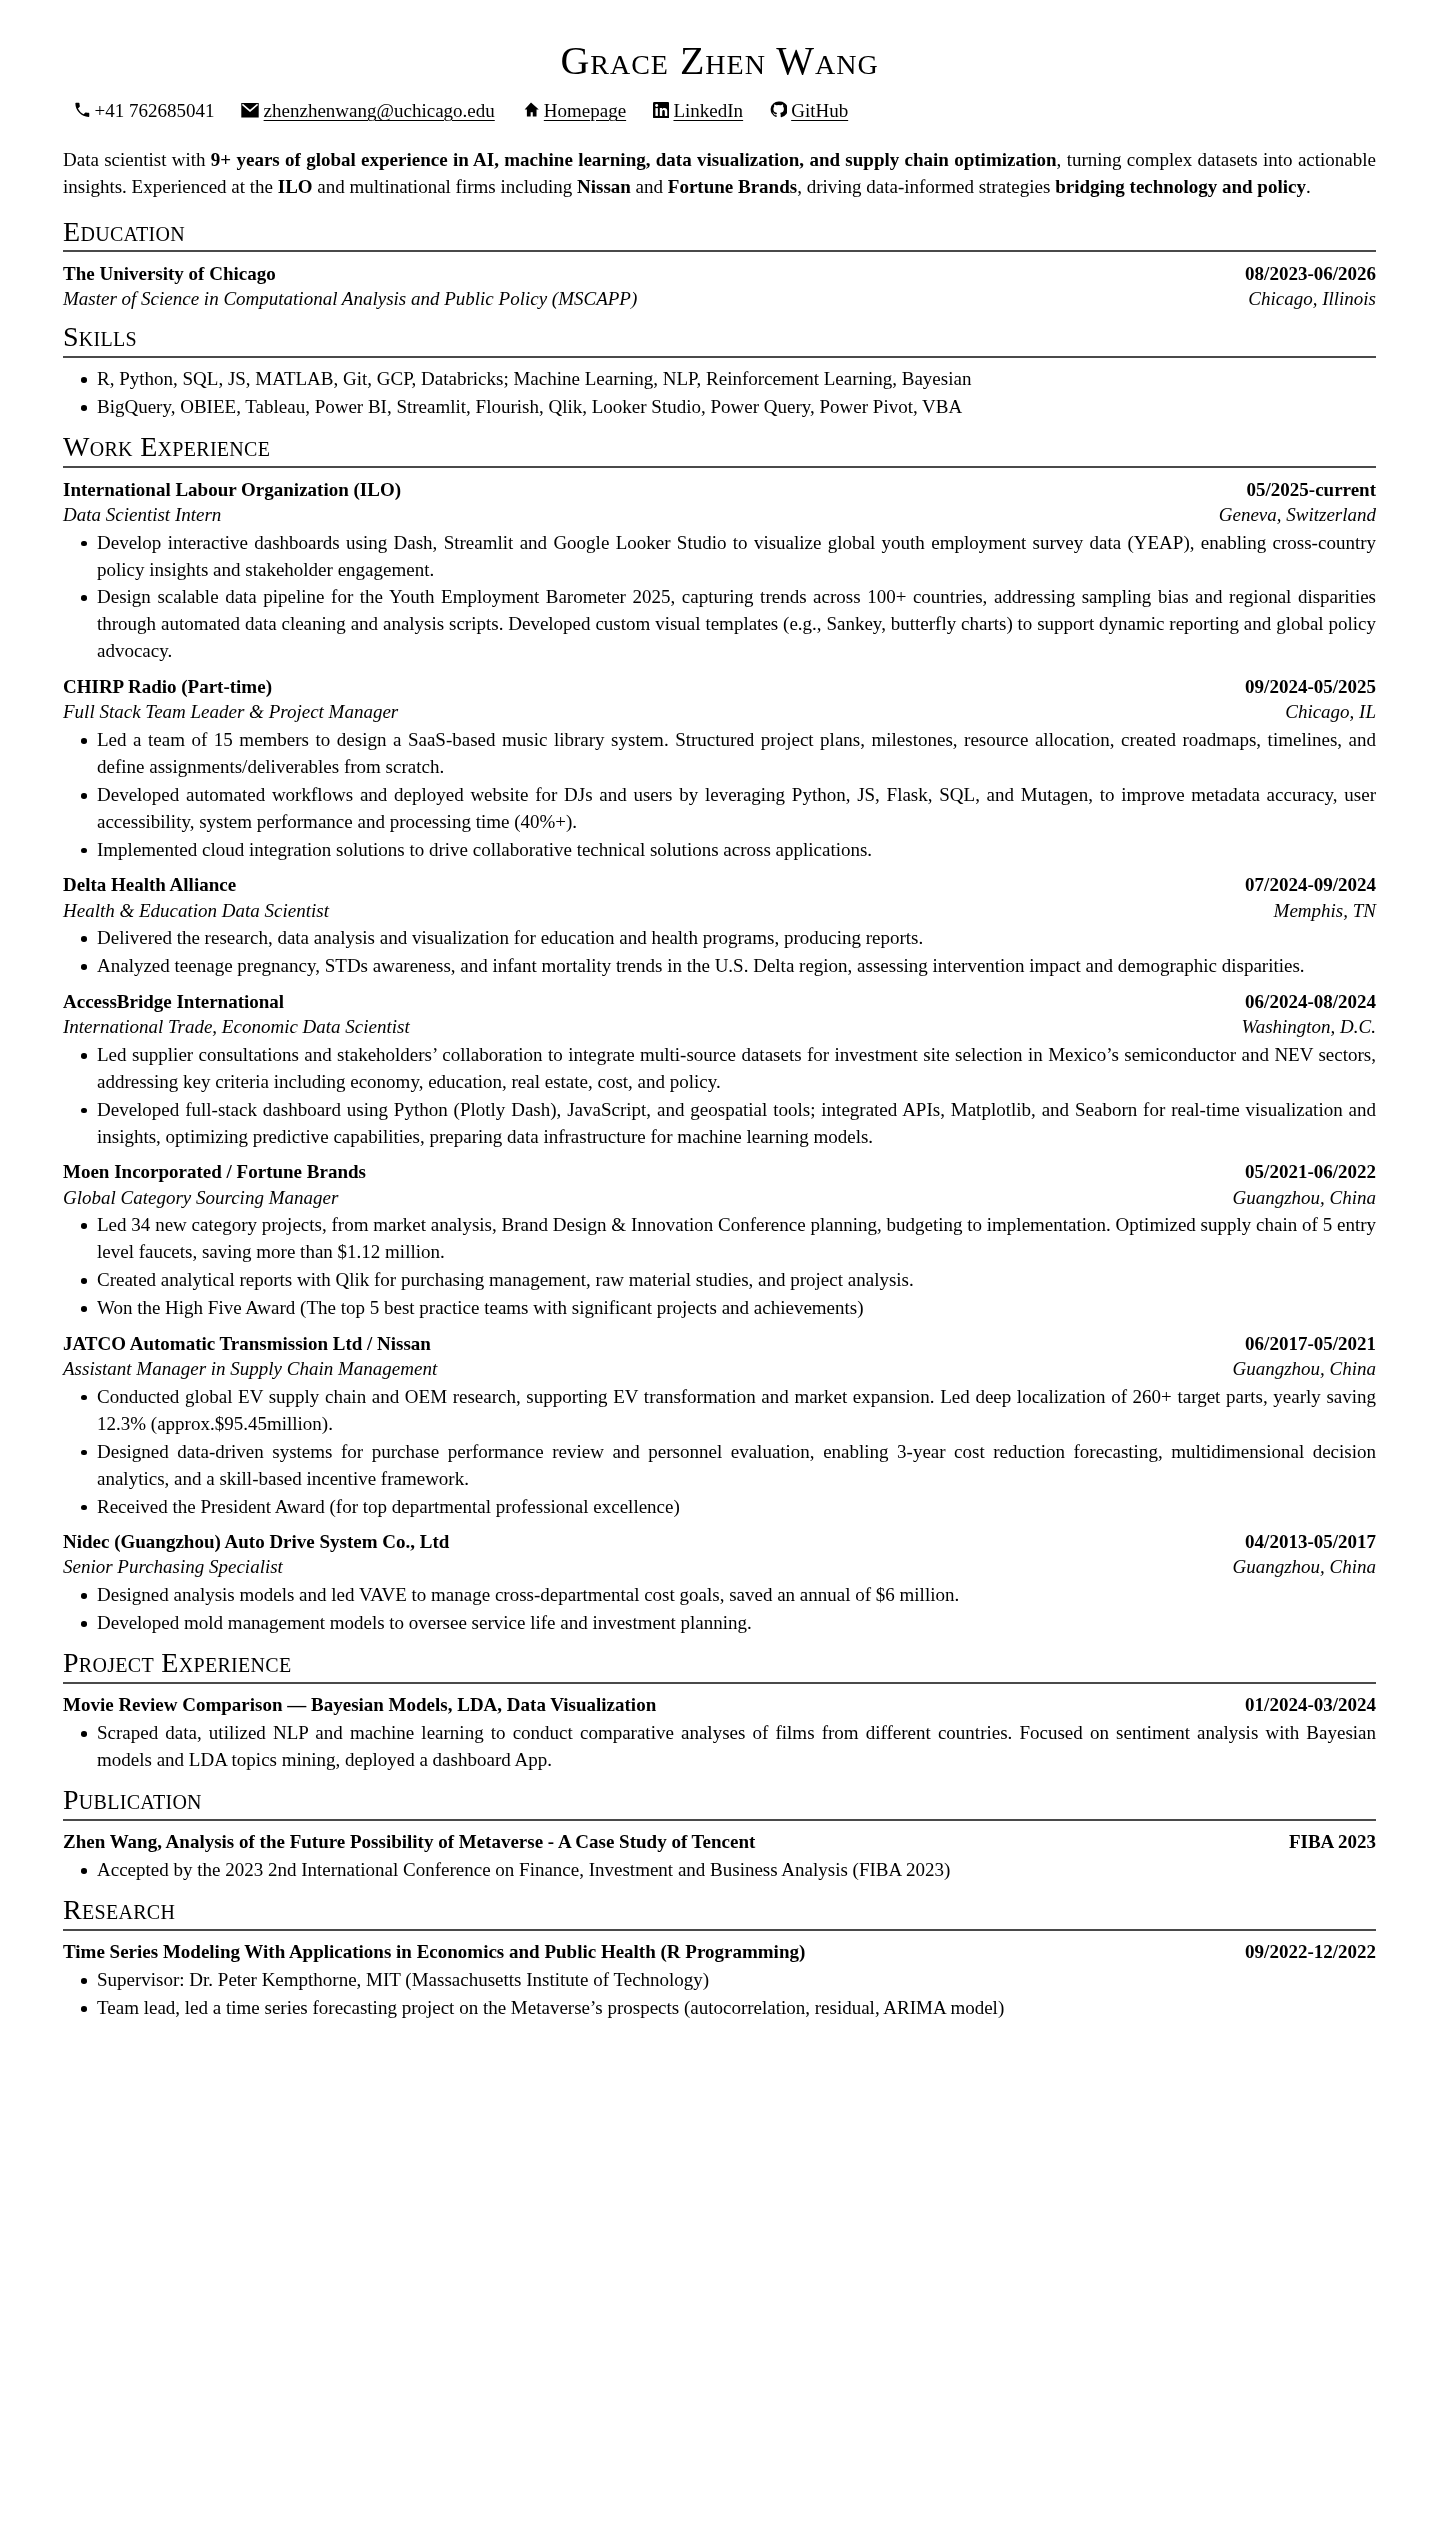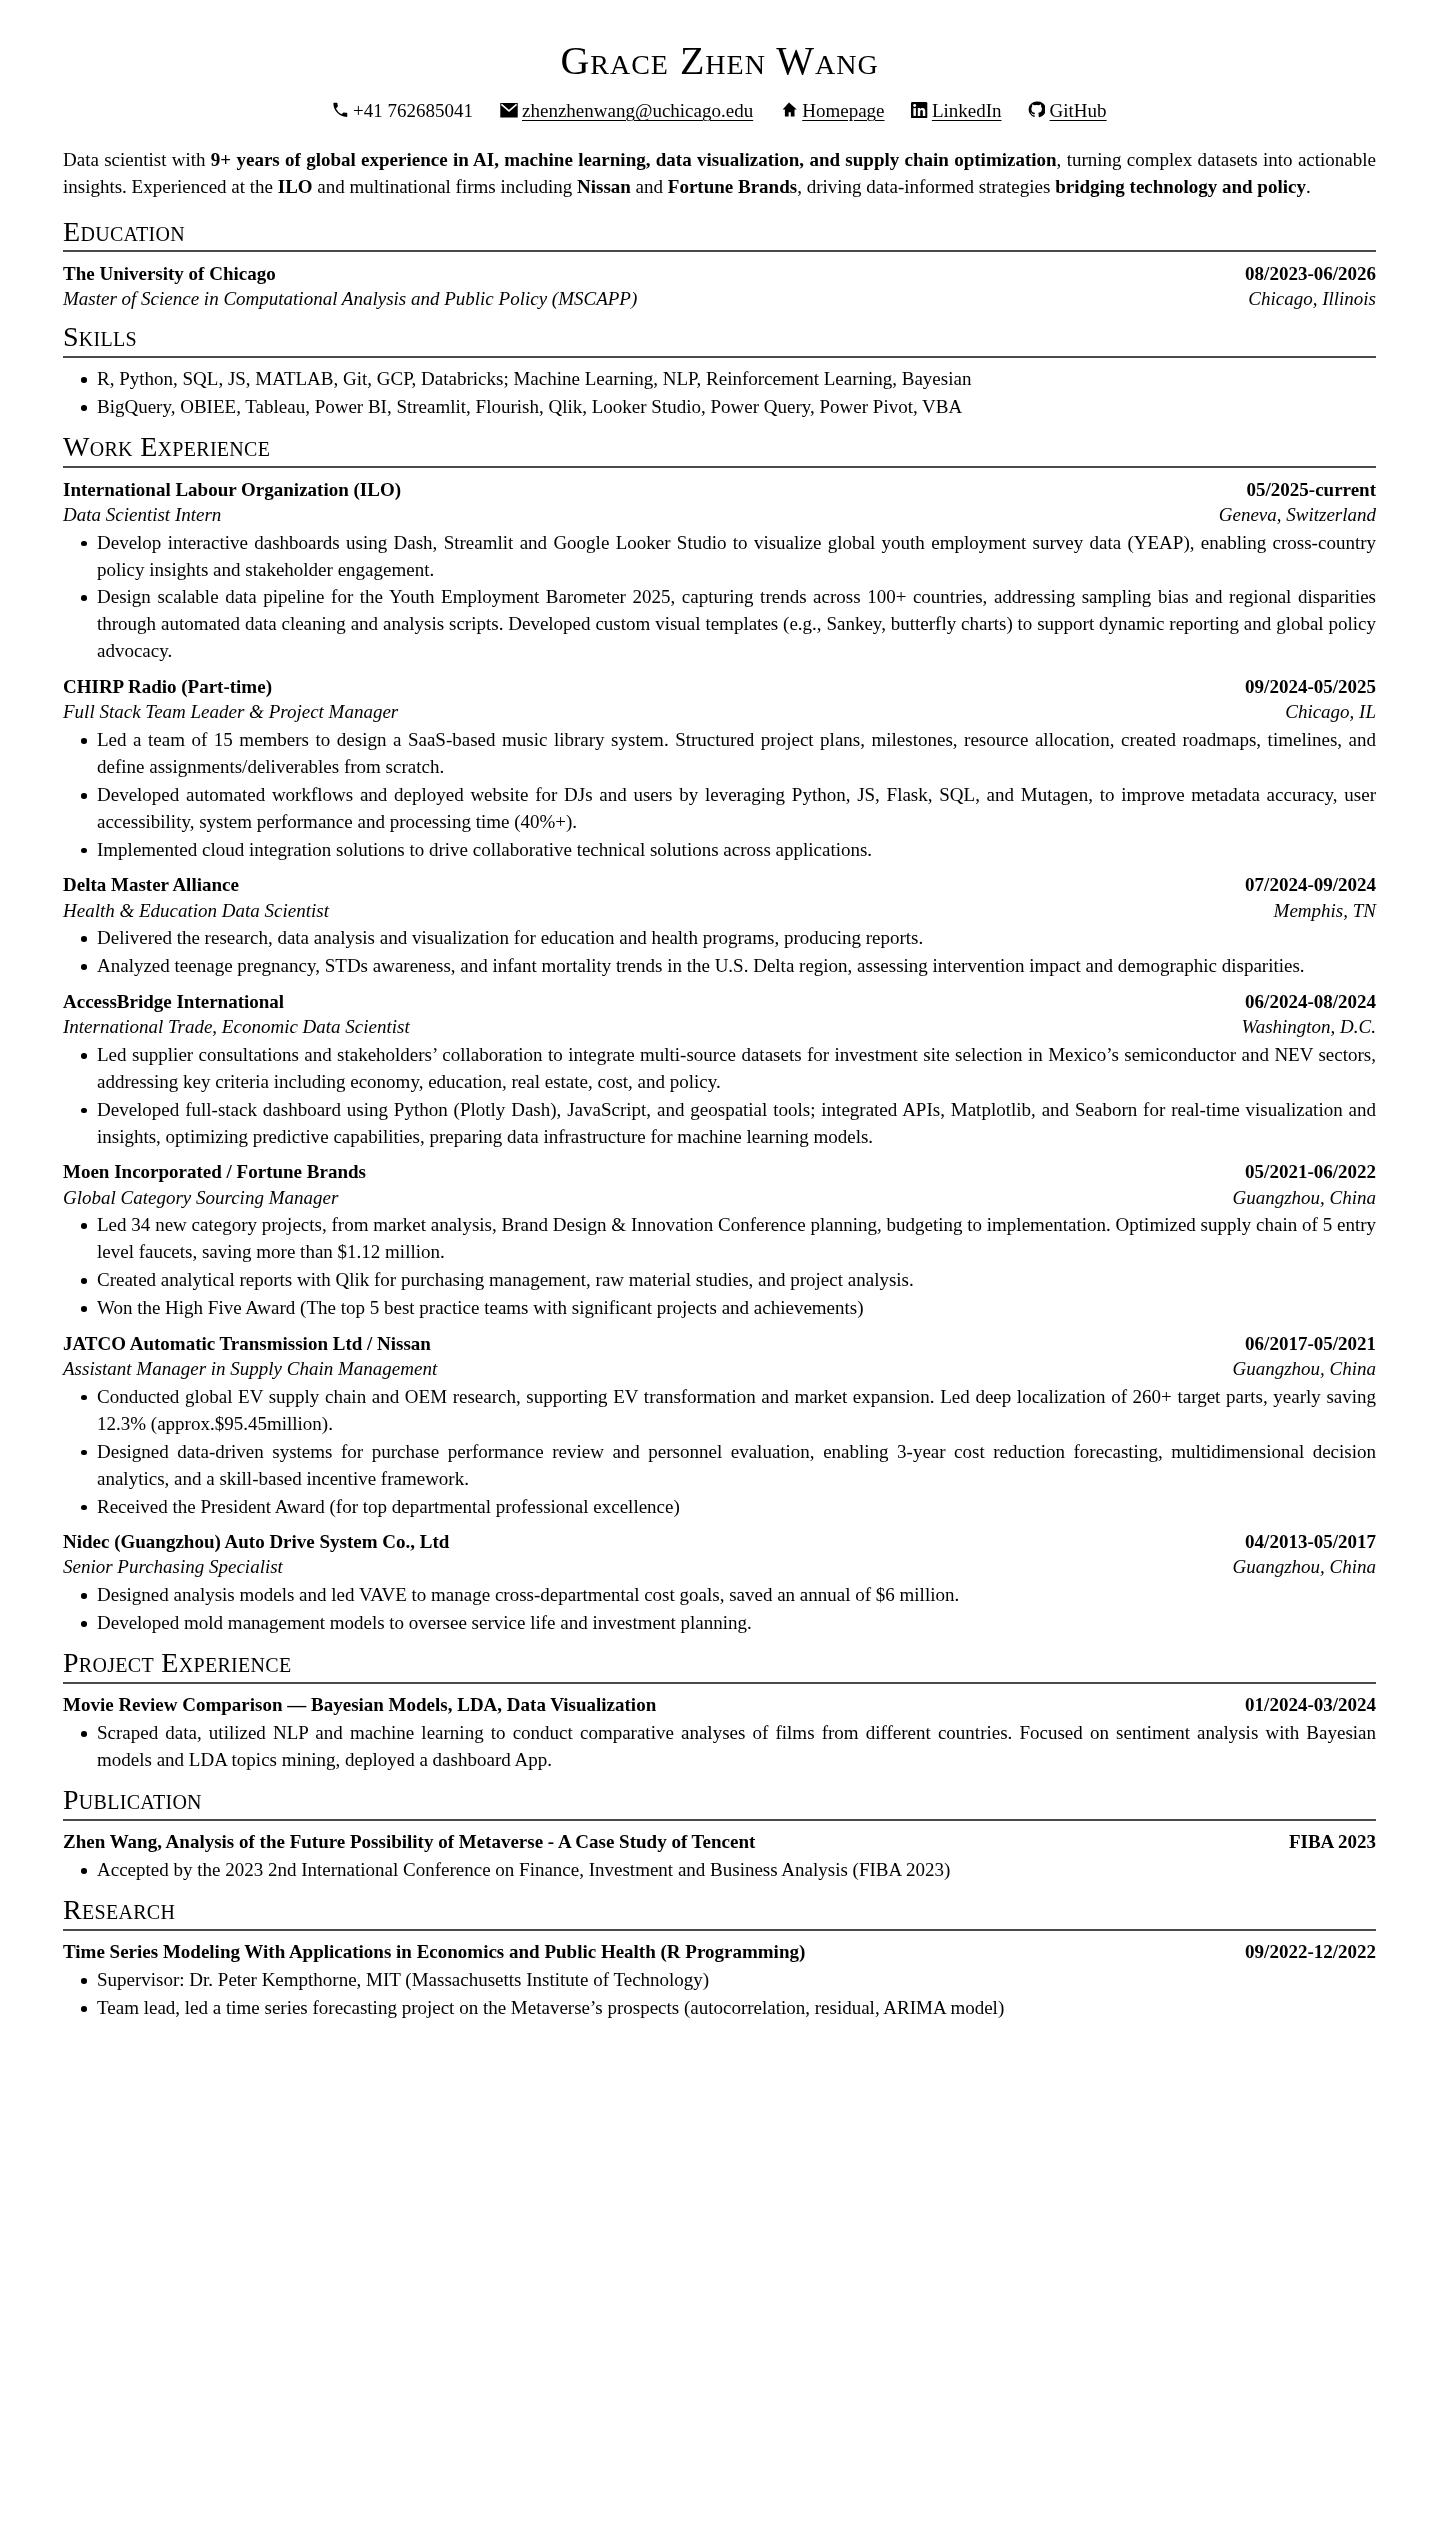--- a/index.html
+++ b/index.html
@@ -24,21 +24,21 @@
   .name {
     text-align: center;
     font-size: 40px;
     font-variant: small-caps;
     letter-spacing: 1px;
     line-height: 1.12;
     margin: 0 0 13.7px 0;
     font-weight: normal;
   }
   .contact-line {
-    text-align: center;
+    text-align: left;
     font-size: 19px;
     line-height: 1.3;
     margin-bottom: 22px;
     white-space: nowrap;
   }
   .contact-item {
     display: inline-block;
     margin: 0 11px;
     vertical-align: middle;
   }
@@ -232,21 +232,21 @@
     </div>
     <ul class="bullets">
       <li>Led a team of 15 members to design a SaaS-based music library system. Structured project plans, milestones, resource allocation, created roadmaps, timelines, and define assignments/deliverables from scratch.</li>
       <li>Developed automated workflows and deployed website for DJs and users by leveraging Python, JS, Flask, SQL, and Mutagen, to improve metadata accuracy, user accessibility, system performance and processing time (40%+).</li>
       <li>Implemented cloud integration solutions to drive collaborative technical solutions across applications.</li>
     </ul>
   </div>
 
   <div class="entry">
     <div class="entry-row top">
-      <span class="entry-left">Delta Master Alliance</span>
+      <span class="entry-left">Delta Health Alliance</span>
       <span class="entry-right">07/2024-09/2024</span>
     </div>
     <div class="entry-row sub">
       <span class="entry-left">Health &amp; Education Data Scientist</span>
       <span class="entry-right">Memphis, TN</span>
     </div>
     <ul class="bullets">
       <li>Delivered the research, data analysis and visualization for education and health programs, producing reports.</li>
       <li>Analyzed teenage pregnancy, STDs awareness, and infant mortality trends in the U.S. Delta region, assessing intervention impact and demographic disparities.</li>
     </ul>

